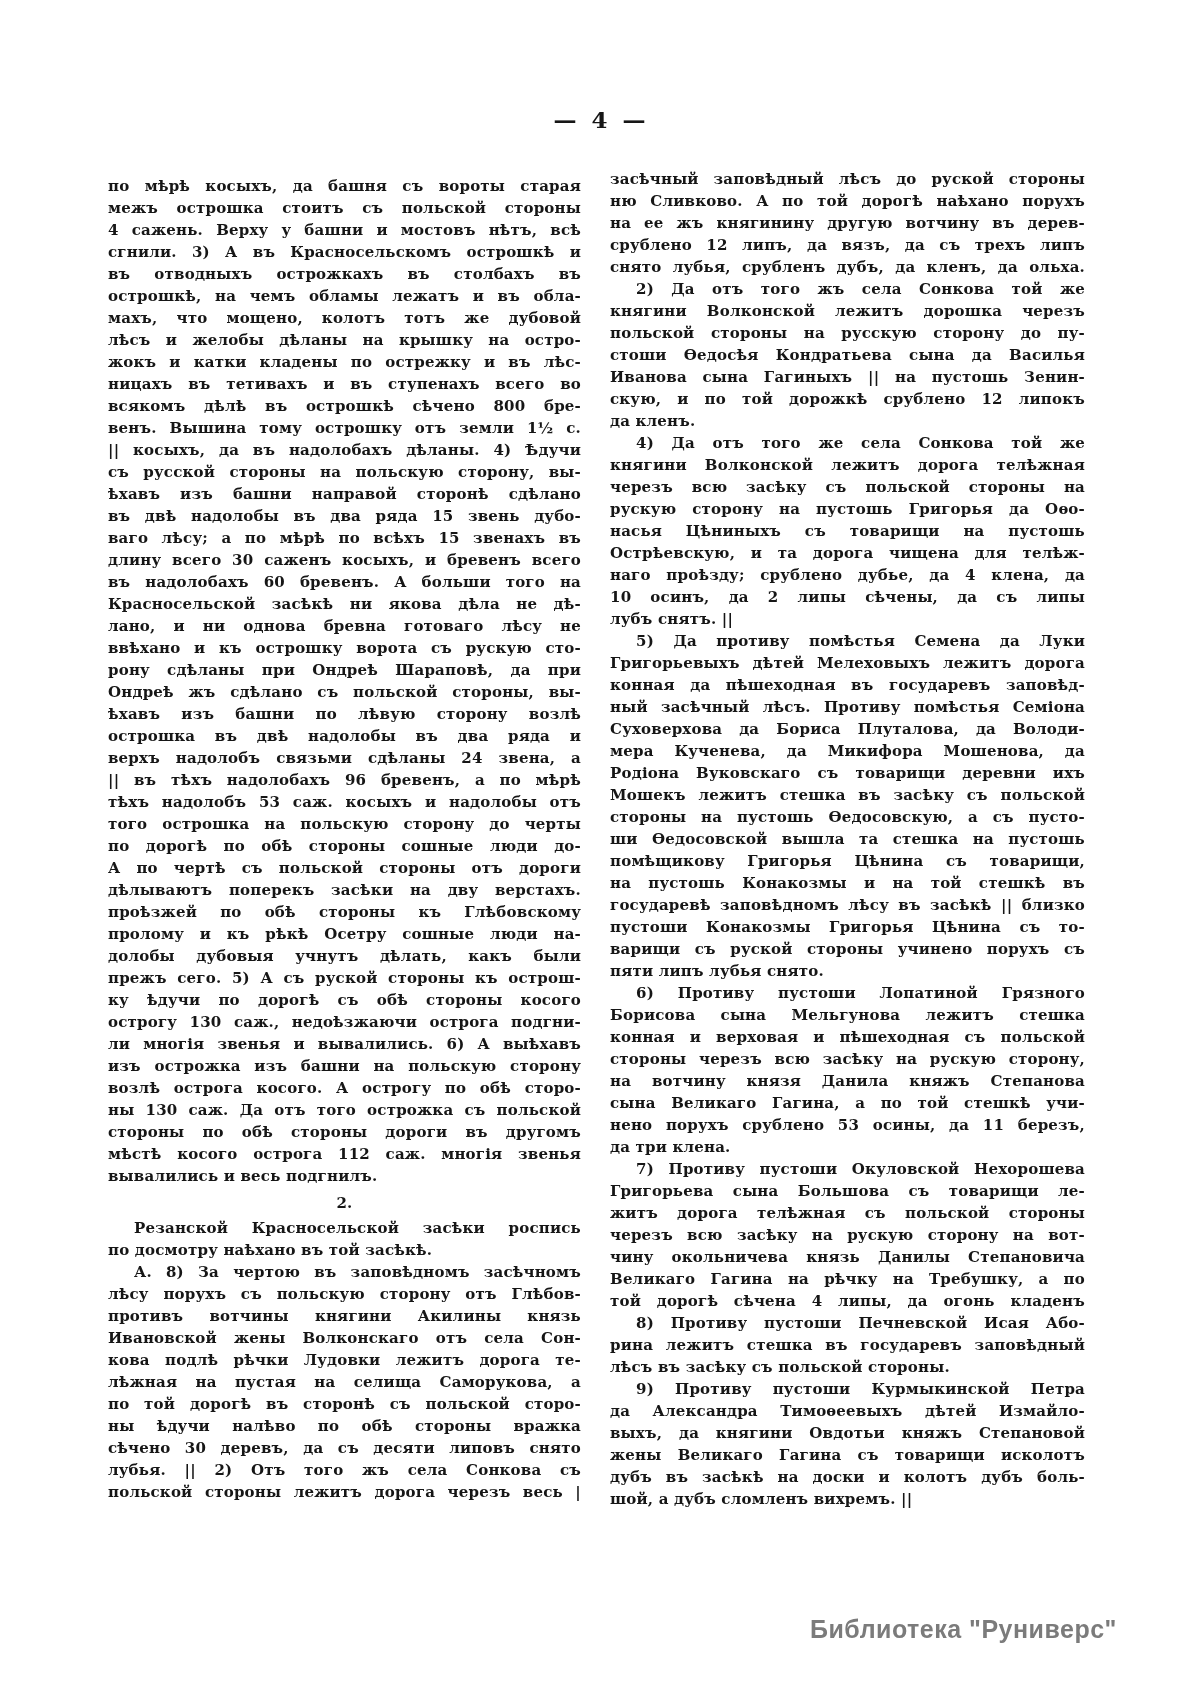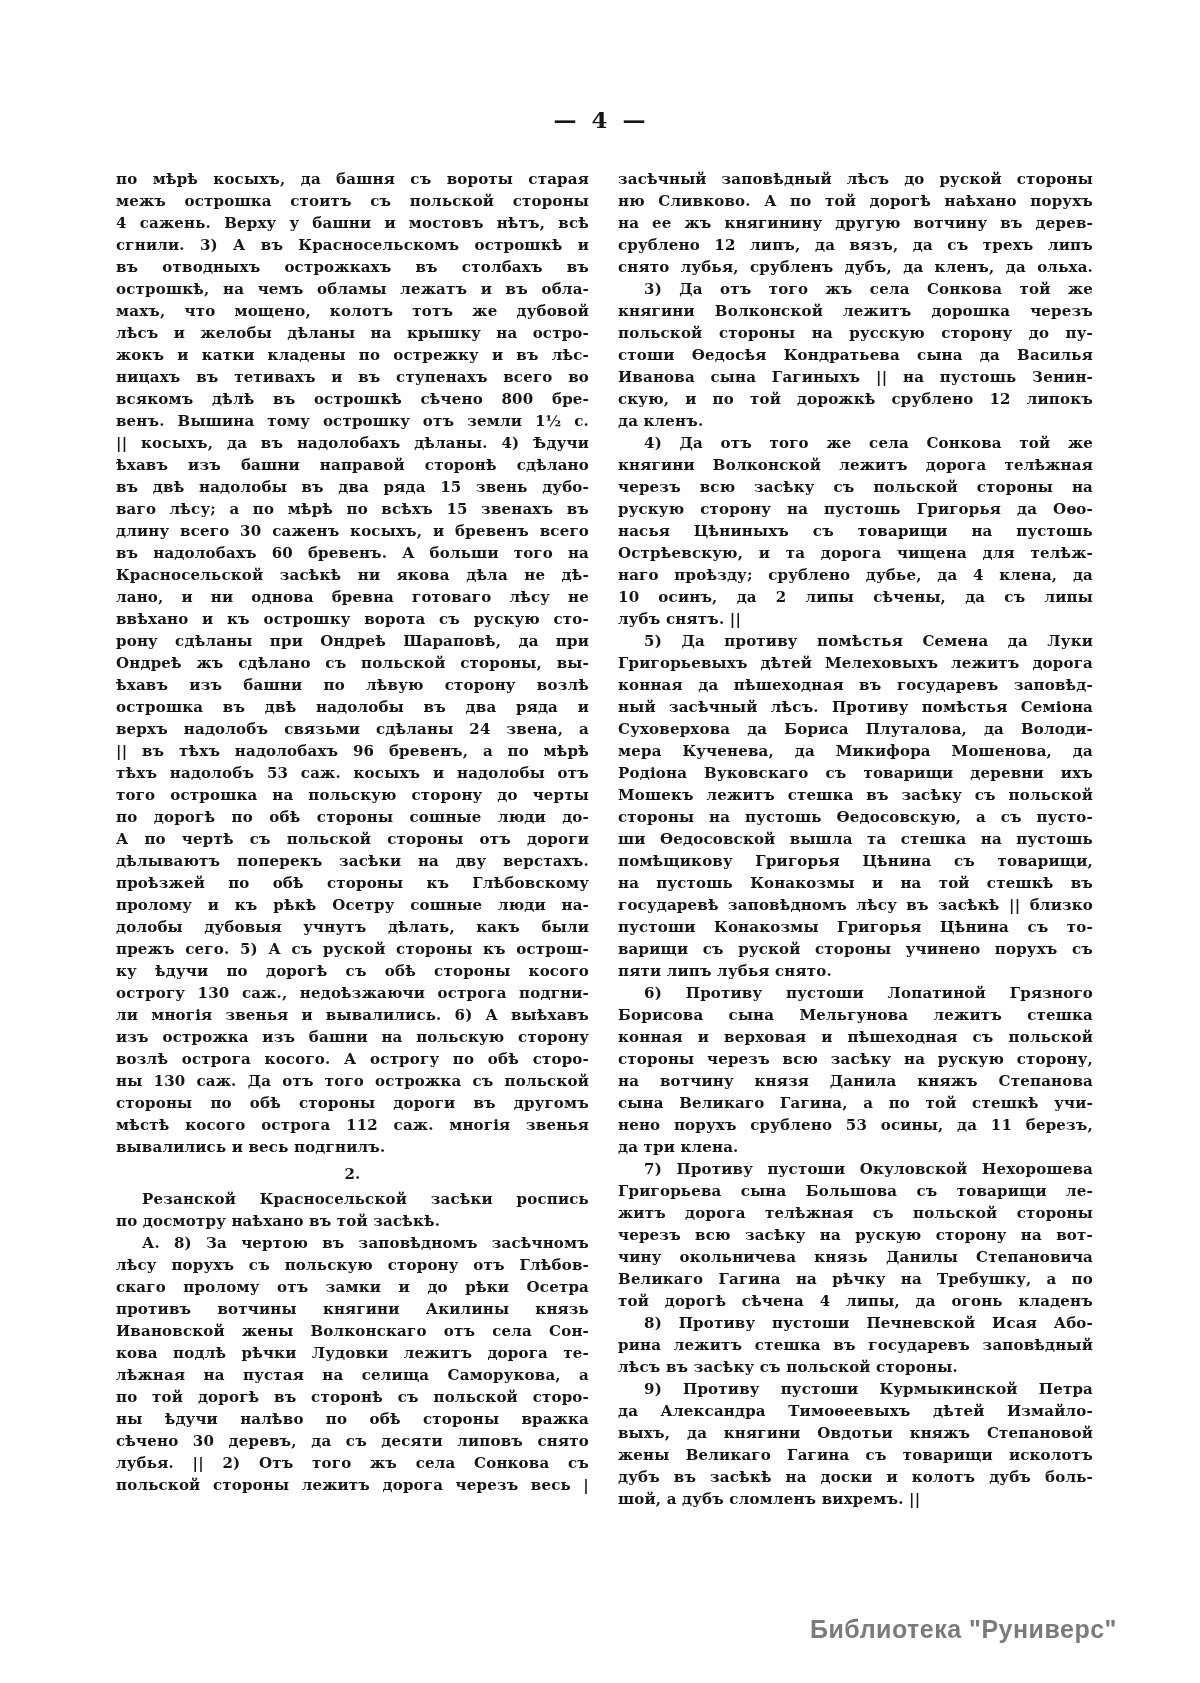--- a/index.html
+++ b/index.html
@@ -14,22 +14,22 @@
   .page { position: absolute; inset: 0; }
 
   .pagehead {
     position: absolute; top: 106px; left: 0; width: 1200px;
     text-align: center;
     font-size: 23px; font-weight: 700; letter-spacing: 1px;
   }
   .pagehead .dash { margin: 0 14px; }
 
   .cols {
-    position: absolute; top: 168px; left: 116px; width: 980px;
-    display: flex; align-items: flex-start;
+    position: absolute; top: 168px; left: 108px; width: 980px;
+    display: flex; align-items: center;
   }
   .col { font-size: 15px; line-height: 22px; font-weight: 700; letter-spacing: 0.2px; }
   .col.left  { width: 473px; }
   .col.right { width: 475px; }
   .divider {
     width: 3px; background: #1c1c1c; margin: 0 13px 0 13px;
     flex: 0 0 auto;
   }
 
   .para { margin: 0; }
@@ -71,20 +71,21 @@
           <div class="line">сгнили. 3) А въ Красносельскомъ острошкѣ и</div>
           <div class="line">въ отводныхъ острожкахъ въ столбахъ въ</div>
           <div class="line">острошкѣ, на чемъ обламы лежатъ и въ обла-</div>
           <div class="line">махъ, что мощено, колотъ тотъ же дубовой</div>
           <div class="line">лѣсъ и желобы дѣланы на крышку на остро-</div>
           <div class="line">жокъ и катки кладены по острежку и въ лѣс-</div>
           <div class="line">ницахъ въ тетивахъ и въ ступенахъ всего во</div>
           <div class="line">всякомъ дѣлѣ въ острошкѣ сѣчено 800 бре-</div>
           <div class="line">венъ. Вышина тому острошку отъ земли 1½ с.</div>
           <div class="line">|| косыхъ, да въ надолобахъ дѣланы. 4) Ѣдучи</div>
+          <div class="line">съ русской стороны на польскую сторону, вы-</div>
           <div class="line">ѣхавъ изъ башни направой сторонѣ сдѣлано</div>
           <div class="line">въ двѣ надолобы въ два ряда 15 звень дубо-</div>
           <div class="line">ваго лѣсу; а по мѣрѣ по всѣхъ 15 звенахъ въ</div>
           <div class="line">длину всего 30 саженъ косыхъ, и бревенъ всего</div>
           <div class="line">въ надолобахъ 60 бревенъ. А больши того на</div>
           <div class="line">Красносельской засѣкѣ ни якова дѣла не дѣ-</div>
           <div class="line">лано, и ни однова бревна готоваго лѣсу не</div>
           <div class="line">ввѣхано и къ острошку ворота съ рускую сто-</div>
           <div class="line">рону сдѣланы при Ондреѣ Шараповѣ, да при</div>
           <div class="line">Ондреѣ жъ сдѣлано съ польской стороны, вы-</div>
@@ -112,21 +113,20 @@
           <div class="line endline">вывалились и весь подгнилъ.</div>
         </div>
         <div class="sec-heading">2.</div>
         <div class="para">
           <div class="line indent">Резанской Красносельской засѣки роспись</div>
           <div class="line endline">по досмотру наѣхано въ той засѣкѣ.</div>
         </div>
         <div class="para">
           <div class="line indent">А. 8) За чертою въ заповѣдномъ засѣчномъ</div>
           <div class="line">лѣсу порухъ съ польскую сторону отъ Глѣбов-</div>
-          <div class="line">скаго пролому отъ замки и до рѣки Осетра</div>
           <div class="line">противъ вотчины княгини Акилины князь</div>
           <div class="line">Ивановской жены Волконскаго отъ села Сон-</div>
           <div class="line">кова подлѣ рѣчки Лудовки лежитъ дорога те-</div>
           <div class="line">лѣжная на пустая на селища Саморукова, а</div>
           <div class="line">по той дорогѣ въ сторонѣ съ польской сторо-</div>
           <div class="line">ны ѣдучи налѣво по обѣ стороны вражка</div>
           <div class="line">сѣчено 30 деревъ, да съ десяти липовъ снято</div>
           <div class="line">лубья. || 2) Отъ того жъ села Сонкова съ</div>
           <div class="line">польской стороны лежитъ дорога черезъ весь |</div>
         </div>
@@ -134,21 +134,21 @@
     <div class="divider"></div>
     <div class="col right" id="col-right">
         <div class="para">
           <div class="line">засѣчный заповѣдный лѣсъ до руской стороны</div>
           <div class="line">ню Сливково. А по той дорогѣ наѣхано порухъ</div>
           <div class="line">на ее жъ княгинину другую вотчину въ дерев-</div>
           <div class="line">срублено 12 липъ, да вязъ, да съ трехъ липъ</div>
           <div class="line">снято лубья, срубленъ дубъ, да кленъ, да ольха.</div>
         </div>
         <div class="para">
-          <div class="line indent">3) Да отъ того жъ села Сонкова той же</div>
+          <div class="line indent">2) Да отъ того жъ села Сонкова той же</div>
           <div class="line">княгини Волконской лежитъ дорошка черезъ</div>
           <div class="line">польской стороны на русскую сторону до пу-</div>
           <div class="line">стоши Ѳедосѣя Кондратьева сына да Василья</div>
           <div class="line">Иванова сына Гагиныхъ || на пустошь Зенин-</div>
           <div class="line">скую, и по той дорожкѣ срублено 12 липокъ</div>
           <div class="line endline">да кленъ.</div>
         </div>
         <div class="para">
           <div class="line indent">4) Да отъ того же села Сонкова той же</div>
           <div class="line">княгини Волконской лежитъ дорога телѣжная</div>

